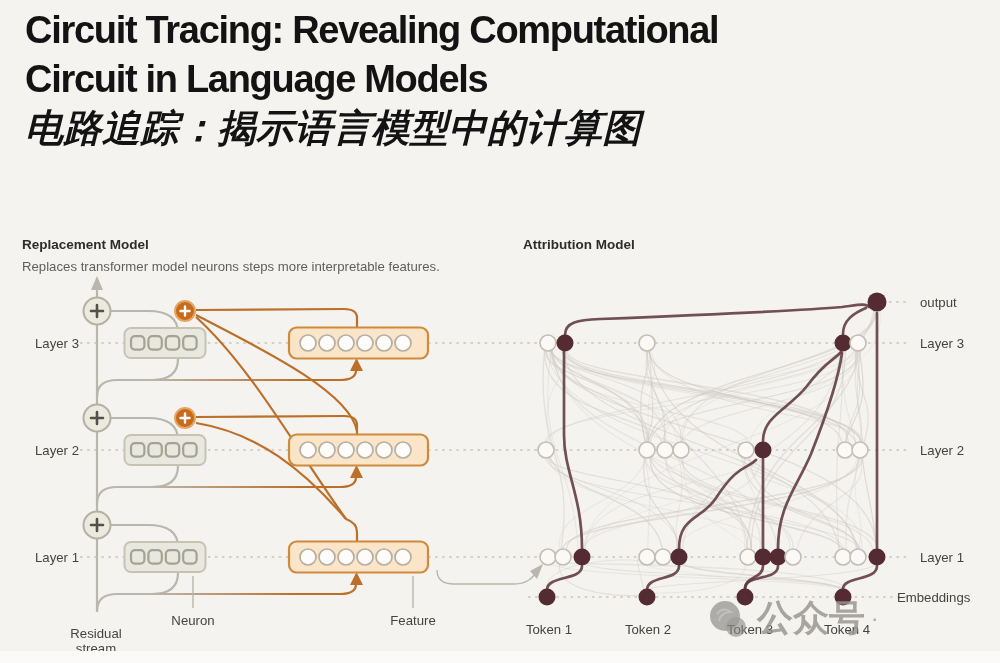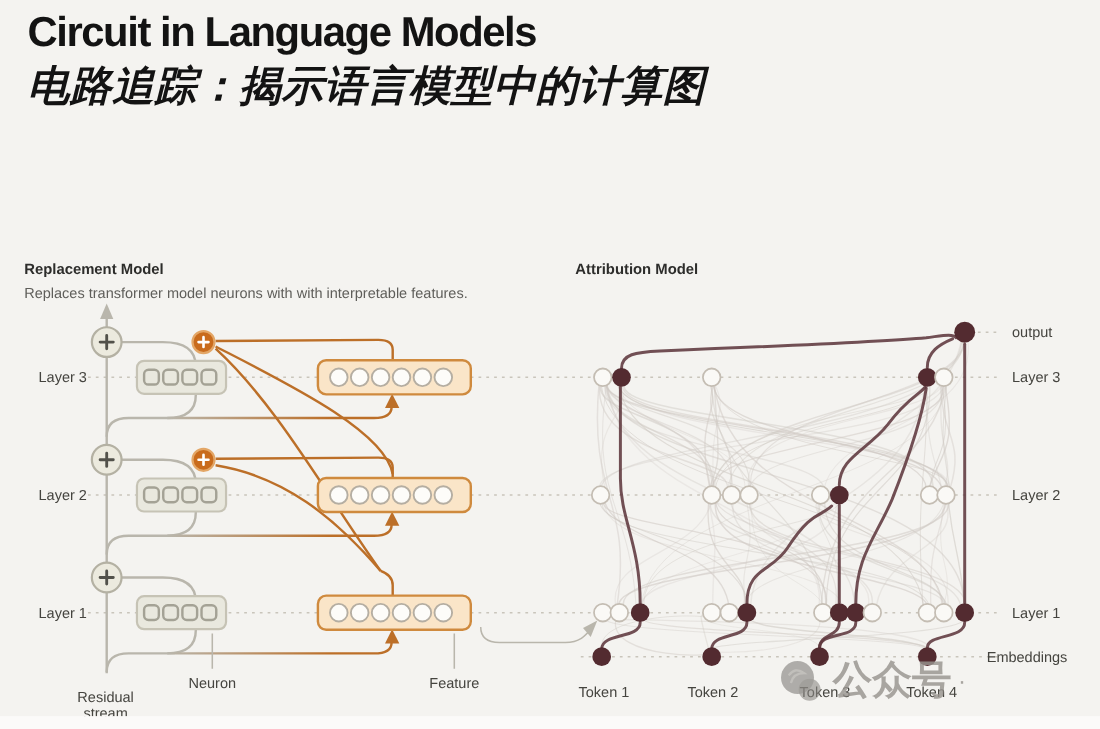--- a/index.html
+++ b/index.html
@@ -25,27 +25,28 @@
   .watermark .wm-text{font-size:36px;font-weight:600;color:#98948f;white-space:nowrap;text-align:right;}
   .watermark .wm-dot{font-size:22px;color:#98948f;margin:0 1px;}
   .bottom-strip{position:absolute;left:0;top:651px;width:1000px;height:12px;background:#fbfaf9;}
 </style>
 </head>
 <body>
 
 <div class="stage">
 
   <div class="title">
+    <div>Circuit Tracing: Revealing Computational</div>
     <div>Circuit in Language Models</div>
     <div class="zh">电路追踪：揭示语言模型中的计算图</div>
   </div>
 
   <div class="panel-head left">
     <h3>Replacement Model</h3>
-    <p>Replaces transformer model neurons with with interpretable features.</p>
+    <p>Replaces transformer model neurons steps more interpretable features.</p>
   </div>
 
   <div class="panel-head right">
     <h3>Attribution Model</h3>
   </div>
 
   <svg id="diagram" class="diagram" width="1000" height="663" viewBox="0 0 1000 663">
     <defs>
       <linearGradient id="g-feed" gradientUnits="userSpaceOnUse" x1="152" y1="0" x2="300" y2="0">
         <stop offset="0" stop-color="#b9b6ac"></stop>

